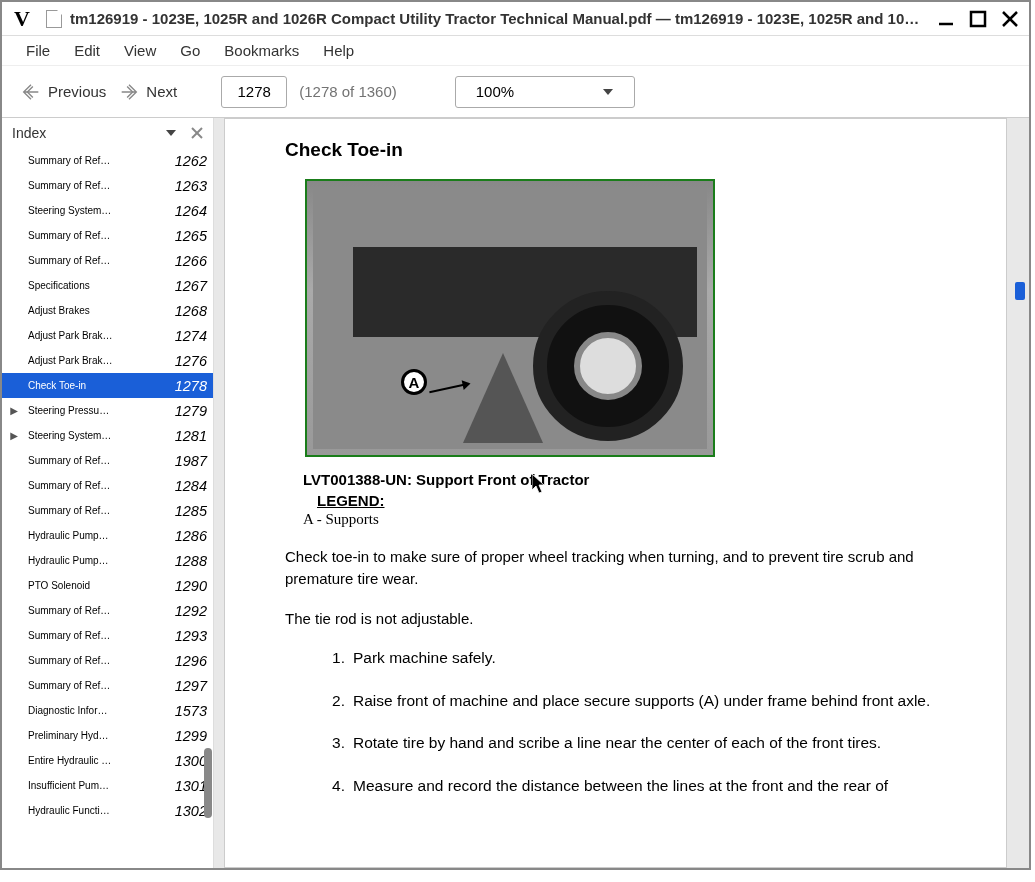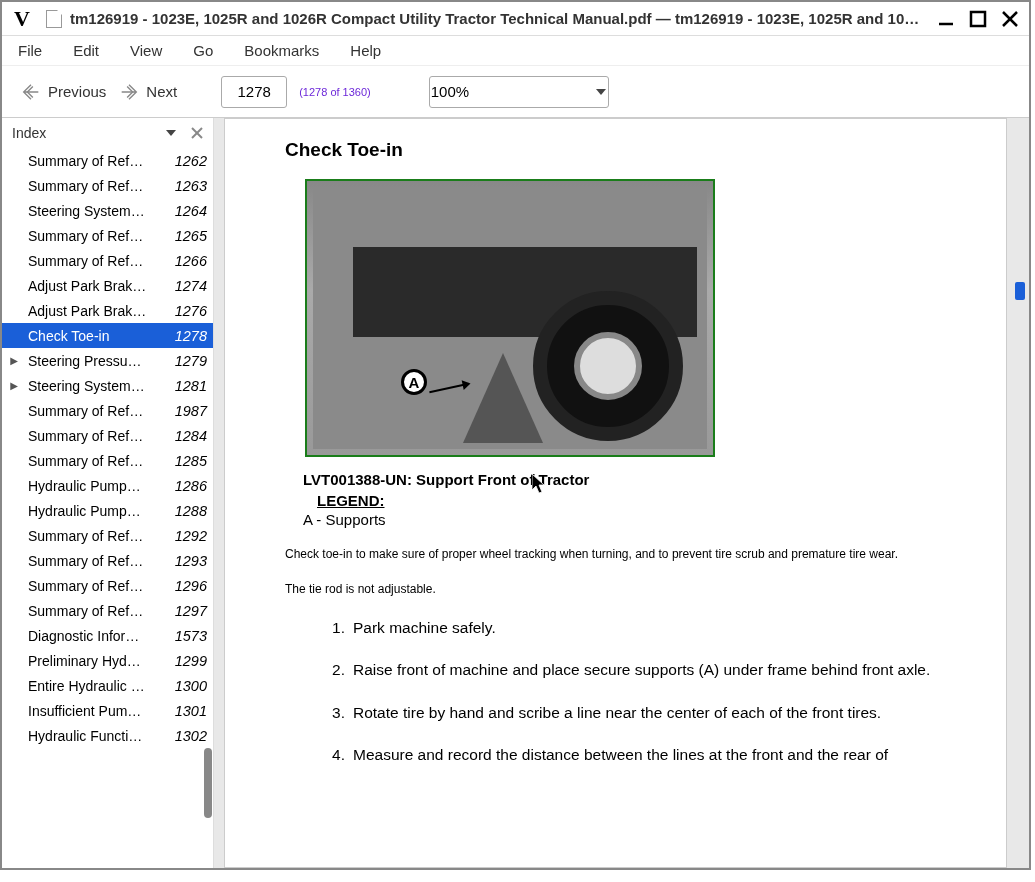--- a/index.html
+++ b/index.html
@@ -6,60 +6,60 @@
 body { font-family: "Segoe UI", Arial, sans-serif; font-size: 14px; background: #fff; width: 1035px; height: 882px; overflow: hidden; position: relative; }
 .window { border: 2px solid #888; width: 1031px; height: 870px; display: flex; flex-direction: column; background: #fff; position: relative; }
 .titlebar { display: flex; align-items: center; height: 34px; border-bottom: 1px solid #ddd; padding: 0 4px; gap: 4px; }
 .app-logo { font-size: 22px; font-weight: bold; width: 32px; text-align: center; font-family: Georgia, serif; }
 .doc-icon { width: 16px; height: 18px; border: 1px solid #999; position: relative; margin: 0 4px; }
 .doc-icon::after { content: ""; position: absolute; right: -1px; top: -1px; width: 0; height: 0; border-left: 5px solid transparent; border-top: 5px solid #fff; }
 .title-text { flex: 1; font-size: 15px; font-weight: 600; white-space: nowrap; overflow: hidden; text-overflow: ellipsis; color: #333; }
 .win-btns { display: flex; gap: 2px; }
 .win-btn { width: 30px; height: 26px; display: flex; align-items: center; justify-content: center; cursor: pointer; }
 .win-btn svg { width: 18px; height: 18px; }
-.menubar { display: flex; height: 30px; align-items: center; padding: 0 4px; gap: 7px; border-bottom: 1px solid #eee; }
+.menubar { display: flex; height: 30px; align-items: center; padding: 0 12px; gap: 0; border-bottom: 1px solid #eee; }
 .menu-item { padding: 4px 12px; font-size: 15px; color: #333; cursor: pointer; }
 .toolbar { display: flex; height: 52px; align-items: center; padding: 0 18px; gap: 12px; border-bottom: 1px solid #ccc; }
 .nav-btn { display: flex; align-items: center; gap: 6px; cursor: pointer; color: #333; font-size: 15px; }
 .nav-icon { width: 22px; height: 22px; }
 .page-input { width: 66px; height: 32px; border: 1px solid #aaa; border-radius: 3px; text-align: center; font-size: 15px; }
-.page-count { font-size: 11px; color: #6d28d9; }
-.zoom-select { width: 180px; height: 32px; border: 1px solid #aaa; border-radius: 3px; display: flex; align-items: center; justify-content: space-between; padding: 0 1px; font-size: 15px; cursor: pointer; background: #fff; margin-left: 46px; }
+.page-count { font-size: 15px; color: #737373; }
+.zoom-select { width: 180px; height: 32px; border: 1px solid #aaa; border-radius: 3px; display: flex; align-items: center; justify-content: space-between; padding: 0 20px; font-size: 15px; cursor: pointer; background: #fff; margin-left: 46px; }
 .zoom-select svg { width: 12px; height: 12px; }
 .content { flex: 1; display: flex; overflow: hidden; }
 .sidebar { width: 212px; border-right: 1px solid #ddd; display: flex; flex-direction: column; position: relative; }
 .sidebar-header { display: flex; align-items: center; justify-content: space-between; padding: 4px 10px; height: 30px; }
 .sidebar-title { font-size: 14px; color: #333; }
 .sidebar-actions { display: flex; gap: 14px; align-items: center; }
 .sidebar-actions svg { width: 12px; height: 12px; cursor: pointer; }
 .index-list { flex: 1; overflow: hidden; position: relative; }
 .index-item { display: flex; align-items: center; height: 25px; padding: 0 6px 0 6px; cursor: pointer; position: relative; }
 .index-item.selected { background: #1a5fd8; color: #fff; }
 .index-disclosure { width: 12px; display: flex; justify-content: center; font-size: 10px; color: #555; }
-.index-label { flex: 1; white-space: nowrap; overflow: hidden; text-overflow: ellipsis; font-size: 14px; margin-left: 20px; }
+.index-label { flex: 1; white-space: nowrap; overflow: hidden; text-overflow: ellipsis; font-size: 10px; margin-left: 20px; }
 .index-item.has-disclosure .index-label { margin-left: 8px; }
 .index-page { font-style: italic; font-size: 14.5px; margin-left: 8px; margin-right: 0px; }
 .sidebar-scrollbar { position: absolute; right: 0; top: 0; bottom: 0; width: 10px; background: transparent; }
 .sidebar-thumb { position: absolute; right: 1px; width: 8px; background: #888; border-radius: 4px; top: 600px; height: 70px; }
 .main { flex: 1; position: relative; background: #e8e8e8; overflow: hidden; }
 .page-view { position: absolute; left: 10px; top: 0; right: 22px; bottom: 0; background: #fff; border: 1px solid #ccc; padding: 20px 60px; overflow: hidden; }
 .page-h1 { font-size: 19px; font-weight: bold; margin: 0 0 18px 0; color: #000; font-family: Arial, sans-serif; }
 .figure { border: 2px solid #1a7d1a; width: 410px; height: 278px; margin: 0 0 14px 20px; background: linear-gradient(#888 0%, #aaa 40%, #999 100%); position: relative; display: flex; align-items: flex-end; justify-content: center; padding: 6px; }
 .figure-inner { width: 100%; height: 100%; background: #8a8a8a; position: relative; overflow: hidden; }
 .tractor-frame { position: absolute; left: 40px; top: 60px; right: 10px; height: 90px; background: #2a2a2a; }
 .tire { position: absolute; right: 24px; bottom: 8px; width: 150px; height: 150px; background: #111; border-radius: 50%; border: 14px solid #222; }
 .tire::after { content: ""; position: absolute; left: 50%; top: 50%; width: 56px; height: 56px; background: #ddd; border-radius: 50%; transform: translate(-50%,-50%); border: 6px solid #888; }
 .support { position: absolute; left: 150px; bottom: 6px; width: 0; height: 0; border-left: 40px solid transparent; border-right: 40px solid transparent; border-bottom: 90px solid #555; }
 .label-a { position: absolute; left: 88px; bottom: 54px; width: 26px; height: 26px; border: 3px solid #000; border-radius: 50%; background: #fff; display: flex; align-items: center; justify-content: center; font-weight: bold; font-size: 15px; }
 .arrow { position: absolute; left: 116px; bottom: 60px; width: 40px; height: 2px; background: #000; transform: rotate(-12deg); }
 .arrow::after { content: ""; position: absolute; right: -2px; top: -4px; width: 0; height: 0; border-left: 8px solid #000; border-top: 5px solid transparent; border-bottom: 5px solid transparent; }
 .caption { font-weight: bold; font-size: 15px; margin: 10px 0 4px 18px; font-family: Arial, sans-serif; }
 .legend-hdr { font-weight: bold; text-decoration: underline; font-size: 15px; margin: 2px 0 2px 32px; font-family: Arial, sans-serif; }
-.legend-item { font-size: 15px; margin: 0 0 18px 18px; font-family: Liberation Sans, sans-serif; }
-.body-text { font-size: 12px; line-height: 1.45; margin: 0 0 18px 0; color: #000; font-family: Arial, sans-serif; }
+.legend-item { font-size: 15px; margin: 0 0 18px 18px; font-family: Liberation Serif, serif; }
+.body-text { font-size: 15px; line-height: 1.45; margin: 0 0 18px 0; color: #000; font-family: Arial, sans-serif; }
 .steps { margin: 0 0 0 40px; font-family: Arial, sans-serif; }
 .step { display: flex; margin: 0 0 20px 0; font-size: 15.5px; line-height: 1.45; }
 .step-num { width: 28px; flex-shrink: 0; text-align: right; padding-right: 8px; }
 .main-scrollbar { position: absolute; right: 2px; top: 2px; bottom: 2px; width: 14px; }
 .main-thumb { position: absolute; top: 162px; width: 10px; right: 2px; height: 18px; background: #1a5fd8; border-radius: 2px; }
 .cursor { position: absolute; width: 14px; height: 20px; pointer-events: none; z-index: 100; }
 </style>
 </head>
 <body>
 
@@ -152,20 +152,28 @@
           </div>
           <div class="index-item">
             <span class="index-label">Summary of Ref…</span>
             <span class="index-page">1265</span>
           </div>
           <div class="index-item">
             <span class="index-label">Summary of Ref…</span>
             <span class="index-page">1266</span>
           </div>
           <div class="index-item">
+            <span class="index-label">Specifications</span>
+            <span class="index-page">1267</span>
+          </div>
+          <div class="index-item">
+            <span class="index-label">Adjust Brakes</span>
+            <span class="index-page">1268</span>
+          </div>
+          <div class="index-item">
             <span class="index-label">Adjust Park Brak…</span>
             <span class="index-page">1274</span>
           </div>
           <div class="index-item">
             <span class="index-label">Adjust Park Brak…</span>
             <span class="index-page">1276</span>
           </div>
           <div class="index-item selected">
             <span class="index-label">Check Toe-in</span>
             <span class="index-page">1278</span>
@@ -192,20 +200,24 @@
             <span class="index-label">Summary of Ref…</span>
             <span class="index-page">1285</span>
           </div>
           <div class="index-item">
             <span class="index-label">Hydraulic Pump…</span>
             <span class="index-page">1286</span>
           </div>
           <div class="index-item">
             <span class="index-label">Hydraulic Pump…</span>
             <span class="index-page">1288</span>
+          </div>
+          <div class="index-item">
+            <span class="index-label">PTO Solenoid</span>
+            <span class="index-page">1290</span>
           </div>
           <div class="index-item">
             <span class="index-label">Summary of Ref…</span>
             <span class="index-page">1292</span>
           </div>
           <div class="index-item">
             <span class="index-label">Summary of Ref…</span>
             <span class="index-page">1293</span>
           </div>
           <div class="index-item">

